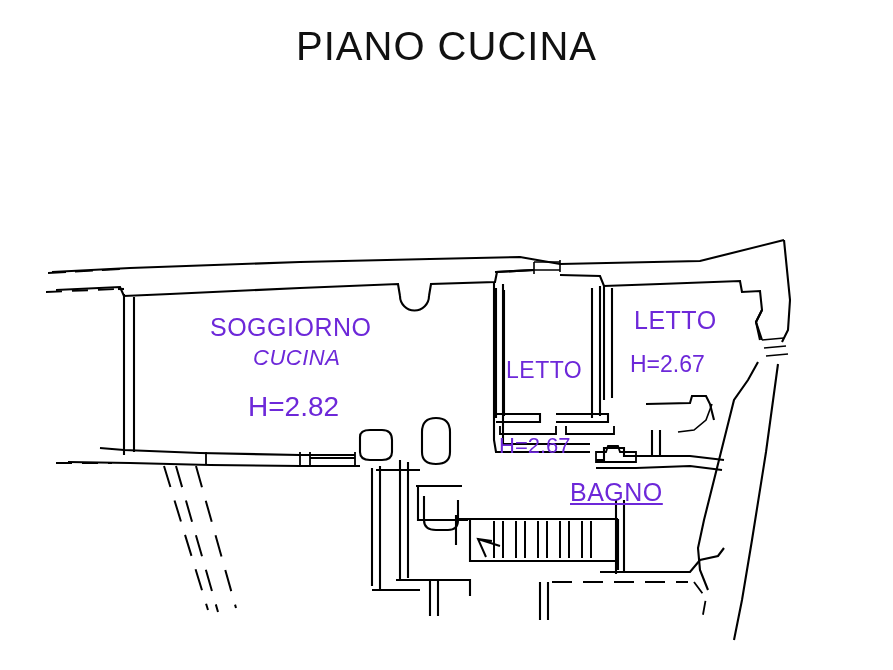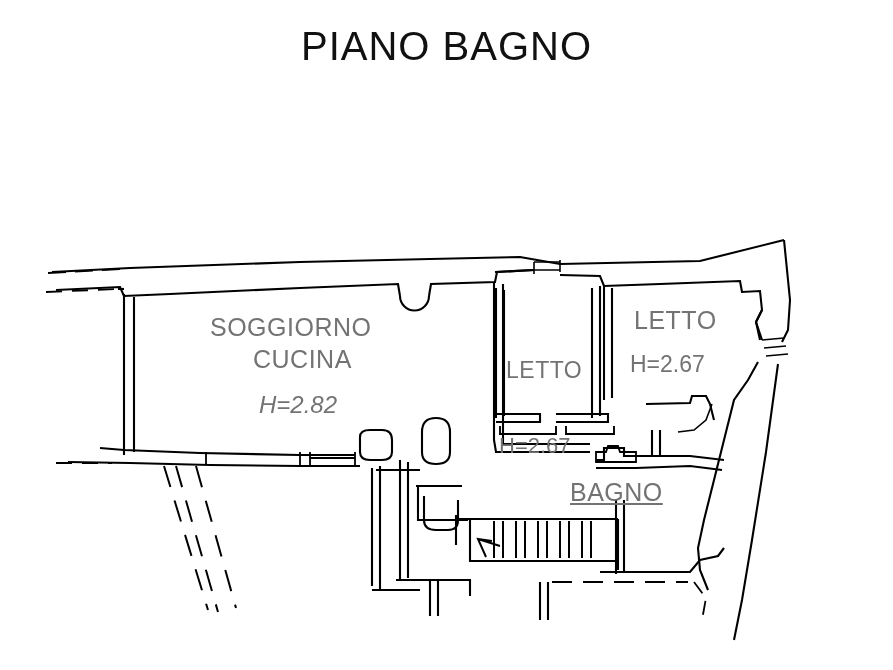--- a/index.html
+++ b/index.html
@@ -38,40 +38,40 @@
   #drawing {
     position: absolute;
     top: 0;
     left: 0;
     width: 893px;
     height: 670px;
   }
   .room-label {
     position: absolute;
     font-family: "Liberation Sans", sans-serif;
-    color: #737373;
+    color: #6d28d9;
     white-space: nowrap;
     text-align: right;
     font-weight: 400;
   }
   .lbl-soggiorno    { left: 210px; top: 313px; font-size: 25px; letter-spacing: 0.5px; }
-  .lbl-cucina       { left: 253px; top: 345px; font-size: 25px; letter-spacing: 0.5px; }
-  .lbl-h-soggiorno  { left: 259px; top: 391px; font-size: 24px; font-style: italic; }
+  .lbl-cucina       { left: 253px; top: 345px; font-size: 22px; letter-spacing: 0.5px; font-style: italic; }
+  .lbl-h-soggiorno  { left: 248px; top: 391px; font-size: 28px; }
   .lbl-letto-mid    { left: 506px; top: 357px; font-size: 23px; letter-spacing: 0.5px; }
   .lbl-h-letto-mid  { left: 499px; top: 433px; font-size: 22px; }
   .lbl-letto-right  { left: 634px; top: 306px; font-size: 25px; letter-spacing: 0.5px; }
   .lbl-h-letto-right{ left: 630px; top: 351px; font-size: 23px; }
   .lbl-bagno        { left: 570px; top: 478px; font-size: 25px; letter-spacing: 0.5px; text-decoration: underline; }
 </style>
 </head>
 <body>
 
 <div id="plan-root">
 
-  <div id="plan-title">PIANO BAGNO</div>
+  <div id="plan-title">PIANO CUCINA</div>
 
   <svg id="drawing" viewBox="0 0 893 670" xmlns="http://www.w3.org/2000/svg">
 
     <g fill="none" stroke="#000000" stroke-width="2.1" stroke-linecap="butt" stroke-linejoin="miter">
 
       <path d="M 52,272 L 130,268 L 300,262 L 430,259 L 520,257 L 560,264 L 700,261 L 784,240"></path>
 
       <path stroke-dasharray="18 9" stroke-width="1.8" d="M 48,273 L 122,269"></path>
 
       <path d="M 56,290 L 120,287 L 124,296 L 170,294 L 300,288 L 398,284

